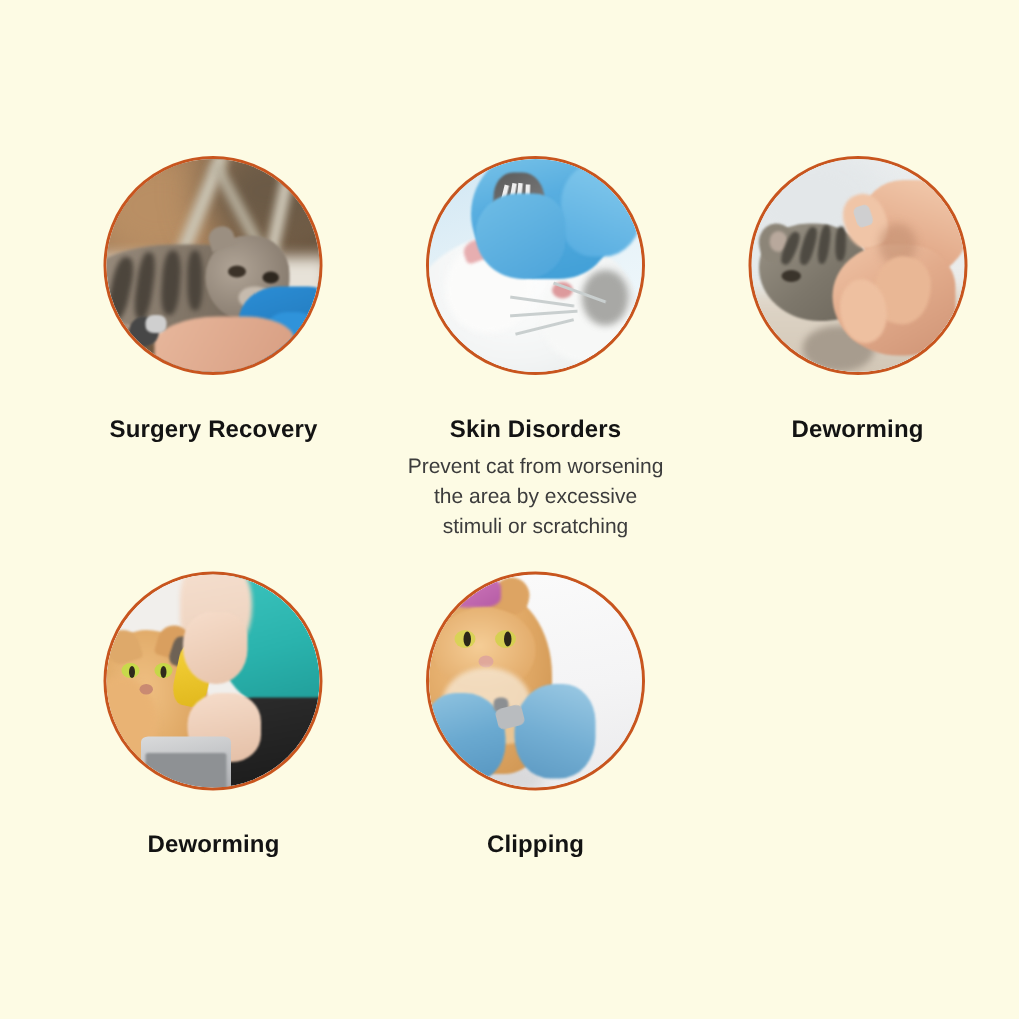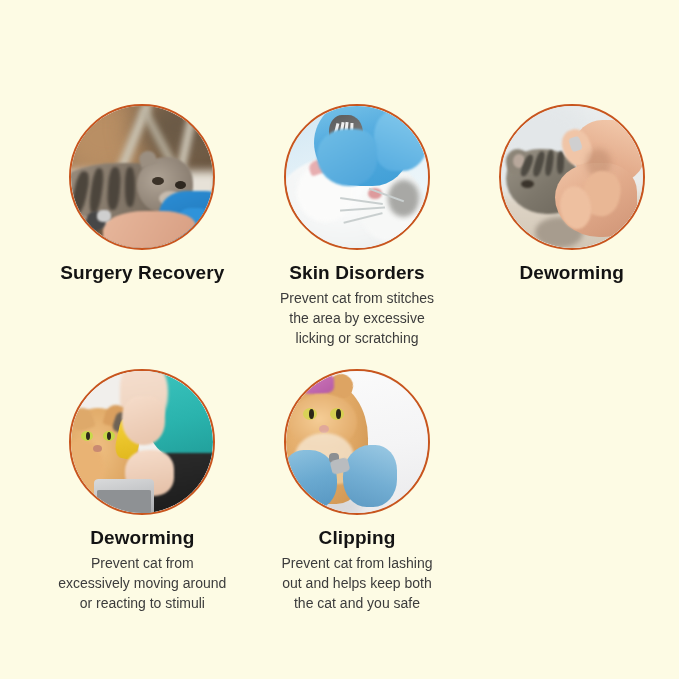--- a/index.html
+++ b/index.html
@@ -70,22 +70,22 @@
   }
   .photo {
     position: absolute;
     inset: 0;
     border-radius: 50%;
     overflow: hidden;
   }
   .photo > * { position: absolute; }
 
   .card-title {
-    margin-top: 13px;
-    font-size: 19px;
+    margin-top: 28px;
+    font-size: 16px;
     font-weight: bold;
     color: #131313;
     text-align: center;
     line-height: 1.1;
     letter-spacing: 0.1px;
   }
   .card-desc {
     margin-top: 4px;
     font-size: 14px;
     color: #3c3c3c;
@@ -267,21 +267,21 @@
             <div class="p2-comb p2-c3"></div>
               <div class="p2-comb p2-c4"></div>
             <div class="p2-glove-f"></div>
             <div class="p2-whisk p2-w1"></div>
               <div class="p2-whisk p2-w2"></div>
             <div class="p2-whisk p2-w3"></div>
               <div class="p2-whisk p2-w4"></div>
           </div>
         </div>
         <div class="card-title">Skin Disorders</div>
-        <div class="card-desc">Prevent cat from stitches the area by excessive licking or scratching</div>
+        <div class="card-desc">Prevent cat from worsening the area by excessive stimuli or scratching</div>
       </div>
 
       <div class="card c2">
         <div class="photo-wrap">
           <div class="photo">
             <div class="p3-bg"></div>
             <div class="p3-blur"></div>
             <div class="p3-bot"></div>
             <div class="p3-head"></div>
             <div class="p3-ear"></div>
@@ -327,21 +327,20 @@
             <div class="p4-nose"></div>
             <div class="p4-brush2"></div>
               <div class="p4-brush"></div>
             <div class="p4-hand1"></div>
               <div class="p4-hand2"></div>
             <div class="p4-dryer"></div>
               <div class="p4-dryer2"></div>
           </div>
         </div>
         <div class="card-title">Deworming</div>
-        <div class="card-desc">Prevent cat from excessively moving around or reacting to stimuli</div>
       </div>
 
       <div class="card c1">
         <div class="photo-wrap">
           <div class="photo">
             <div class="p5-bg"></div>
             <div class="p5-shadow"></div>
             <div class="p5-cat"></div>
             <div class="p5-earL"></div>
               <div class="p5-earR"></div>
@@ -354,21 +353,20 @@
             <div class="p5-nose"></div>
             <div class="p5-chest"></div>
             <div class="p5-paw"></div>
             <div class="p5-gloveL"></div>
               <div class="p5-gloveR"></div>
             <div class="p5-clip2"></div>
               <div class="p5-clip"></div>
           </div>
         </div>
         <div class="card-title">Clipping</div>
-        <div class="card-desc">Prevent cat from lashing out and helps keep both the cat and you safe</div>
       </div>
 
       <div class="card c2"></div>
 
     </div>
 
   </div>
 </div>
 
 </body></html>

